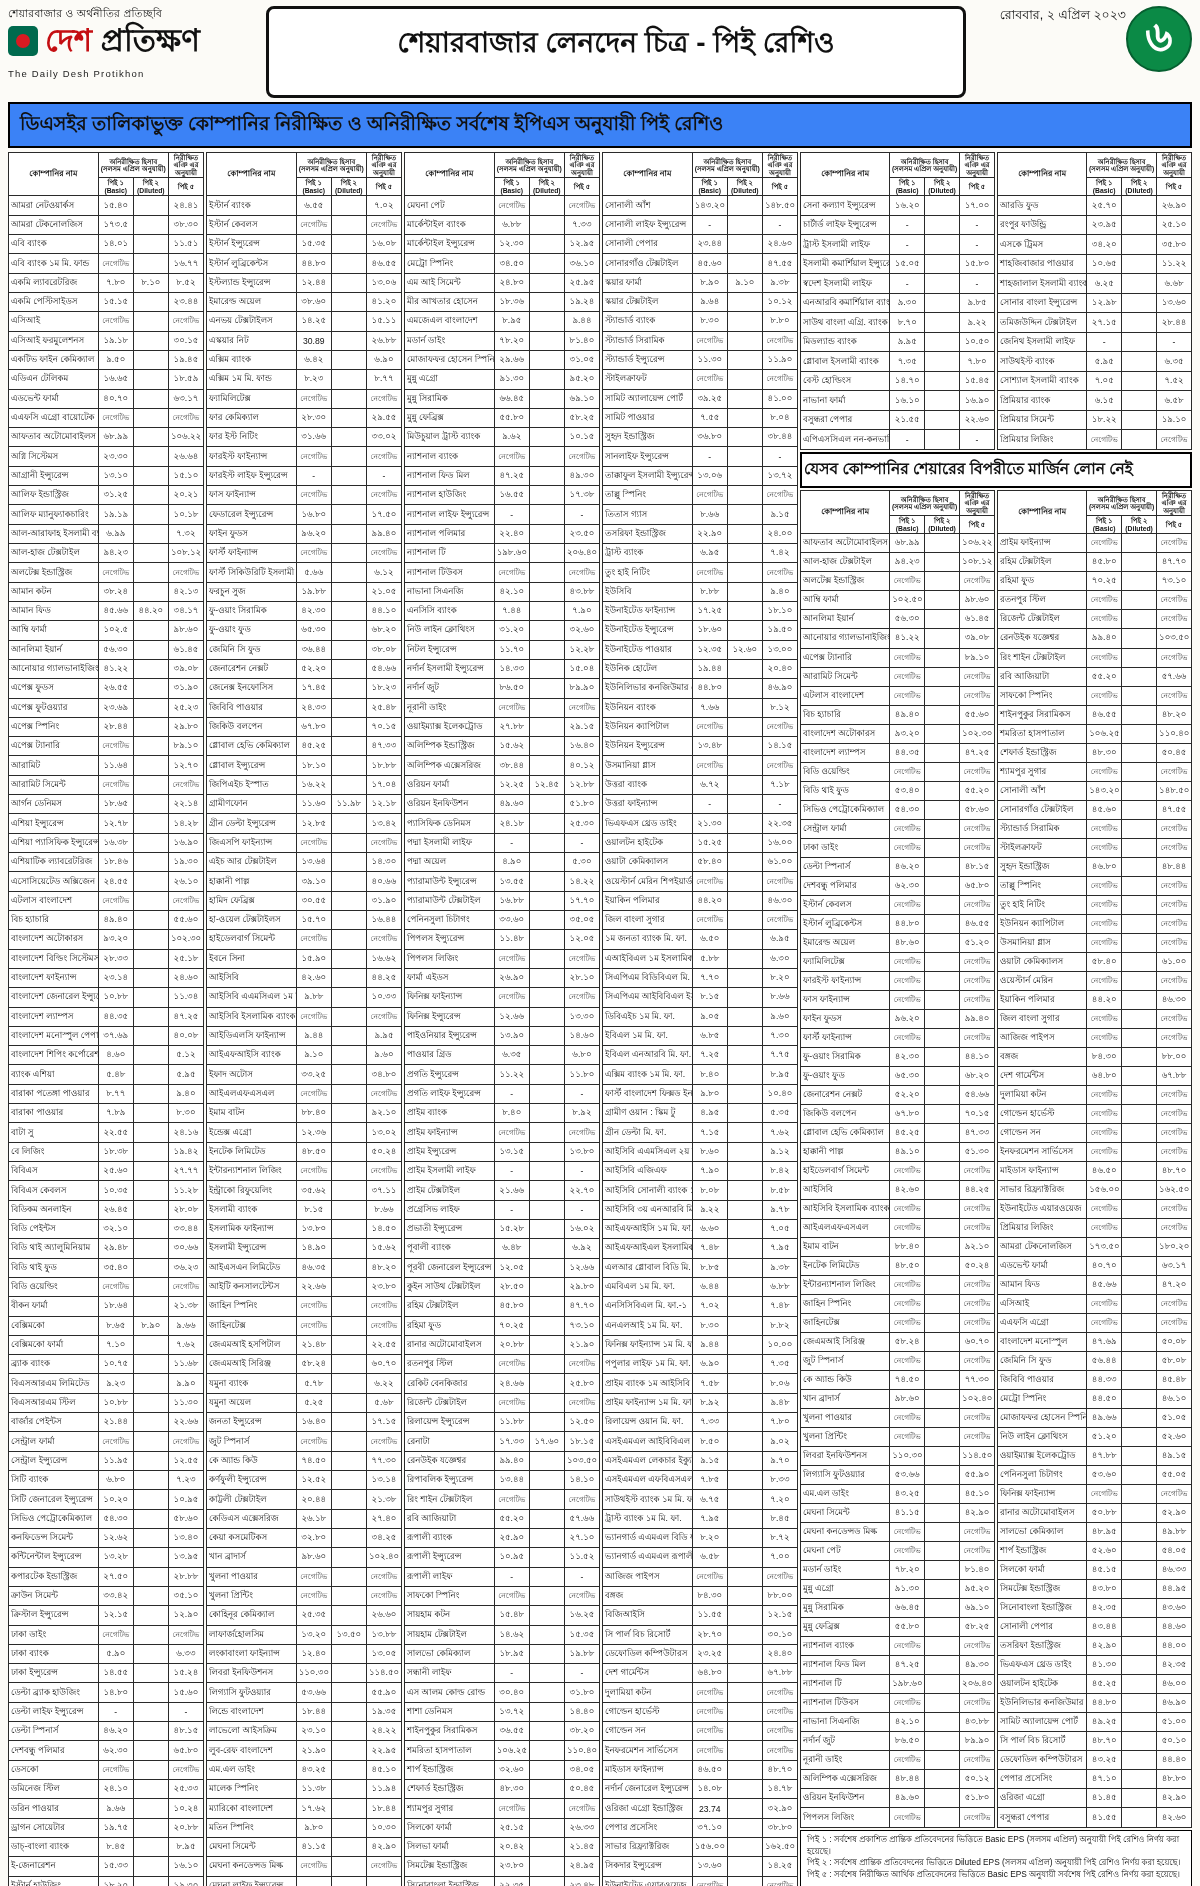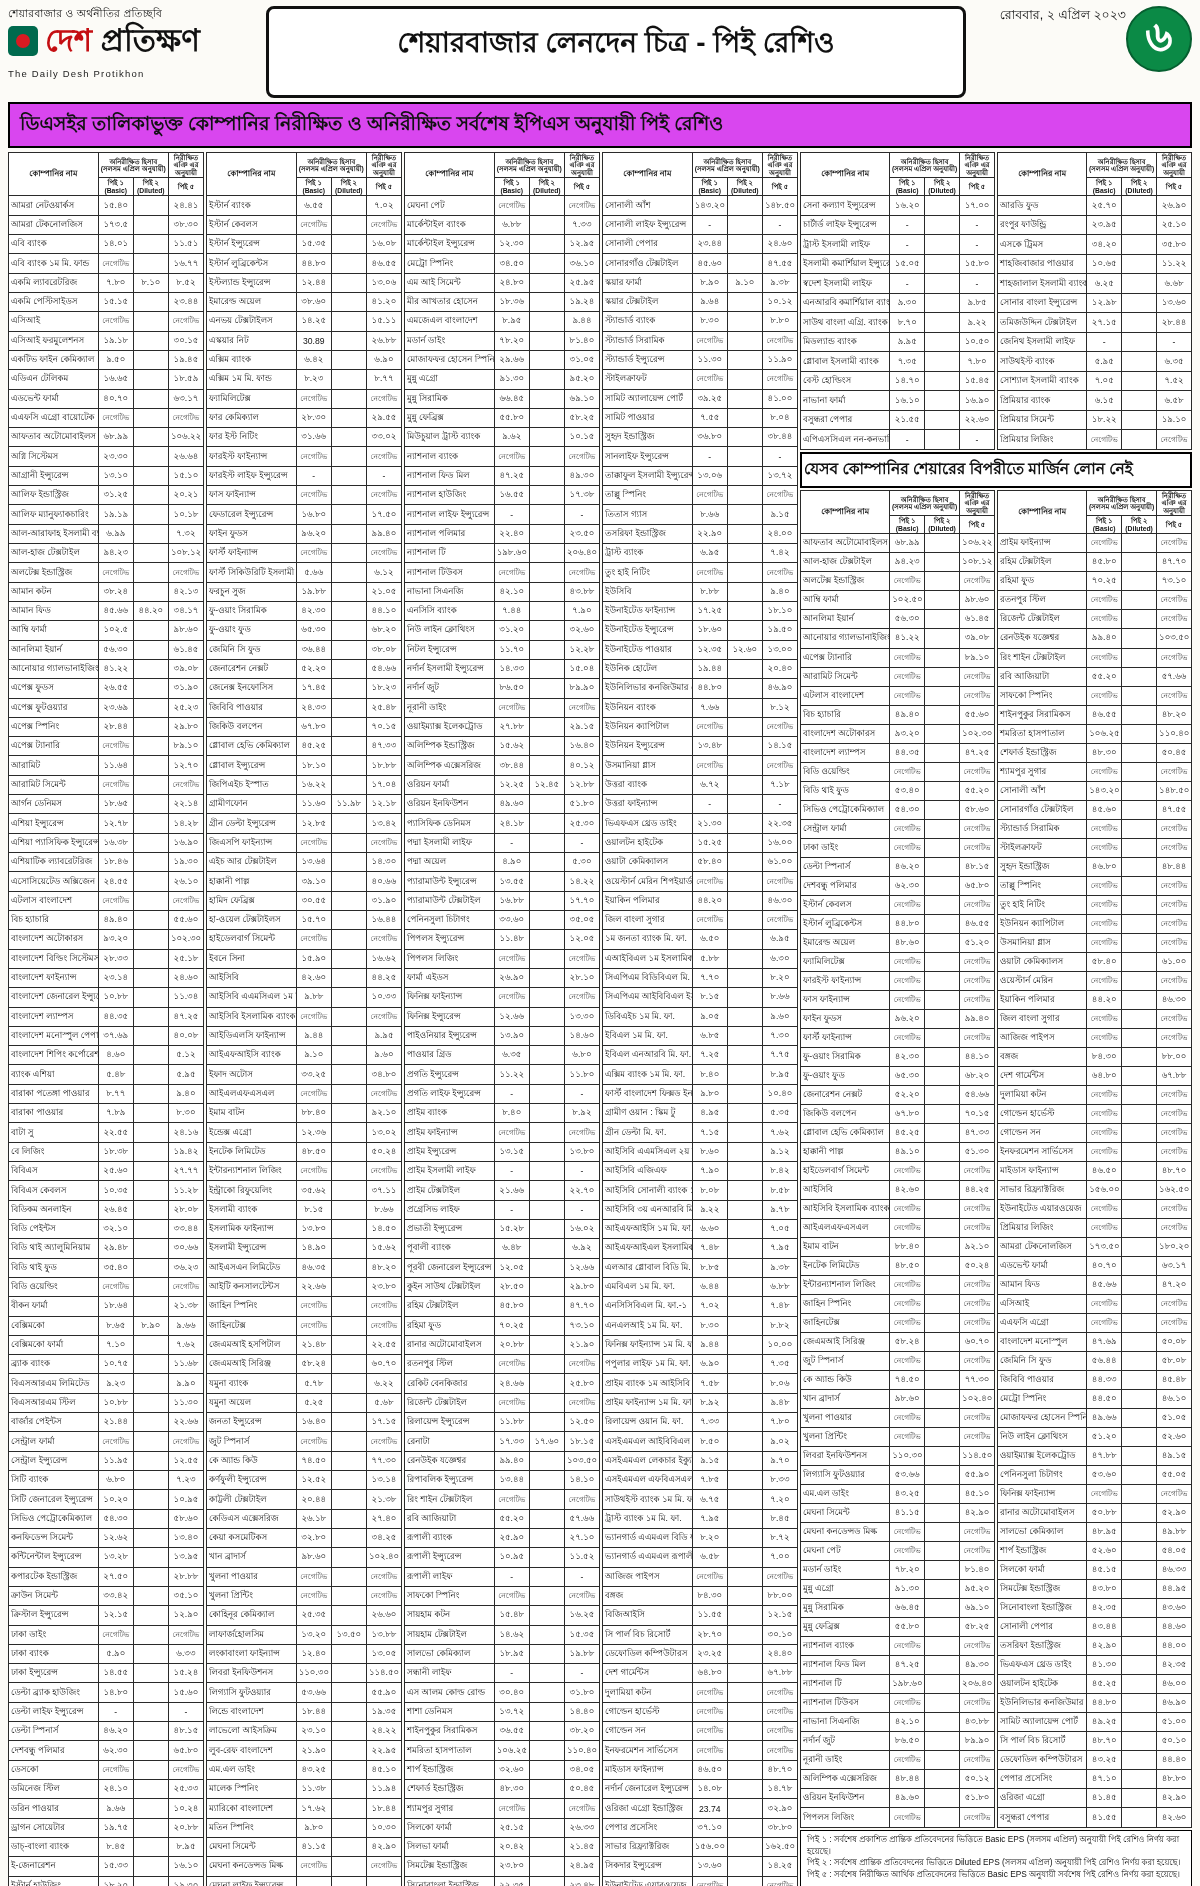--- a/index.html
+++ b/index.html
@@ -15,21 +15,21 @@
   .flag{width:30px;height:30px;background:#006a4e;border-radius:5px;position:relative;flex:none}
   .flag::after{content:"";position:absolute;left:8px;top:8px;width:14px;height:14px;border-radius:50%;background:#d81a22}
   .logo-text{font-size:31px;font-weight:bold;line-height:1;white-space:nowrap}
   .logo-text .red{color:#c40e12}
   .logo-sub{font-size:9.5px;letter-spacing:1.2px;margin-top:12px;color:#222}
   .title-box{flex:1;border:3px solid #111;border-radius:8px;background:#fff;padding:12px 6px;text-align:center;font-size:28px;font-weight:bold;white-space:nowrap;overflow:hidden}
   .date-txt{font-size:12.5px;white-space:nowrap;text-align:right;width:160px;flex:none}
   .page-badge{width:66px;height:66px;flex:none;border-radius:50%;background:#0b8a46;color:#fff;display:flex;align-items:center;justify-content:center;font-size:42px;font-weight:bold;border:2px solid #065f30}
 
   
-  .subbar{margin-top:4px;border:2px solid #000;background:#d946ef;font-size:19px;font-weight:bold;padding:5px 10px;white-space:nowrap;overflow:hidden}
+  .subbar{margin-top:4px;border:2px solid #000;background:#3b82f6;font-size:19px;font-weight:bold;padding:5px 10px;white-space:nowrap;overflow:hidden}
 
   
   .main{display:flex;gap:2px;margin-top:4px;height:1744px}
   .col{flex:1;min-width:0;height:100%;overflow:hidden;background:#fff}
   .right{flex:2;min-width:0;display:flex;flex-direction:column;height:100%}
   .right-top{height:298px;display:flex;gap:2px}
   .right-top .col{height:100%}
   .margin-title{border:2px solid #000;background:#fff;font-weight:bold;font-size:15.5px;padding:3px 2px;margin:2px 0;white-space:nowrap;overflow:hidden}
   .margin-body{flex:1;display:flex;gap:2px;min-height:0}
   .footnote{height:66px;border:1.5px solid #000;background:#fff;margin-top:2px;padding:3px 6px;font-size:8.3px;line-height:1.4;overflow:hidden}

